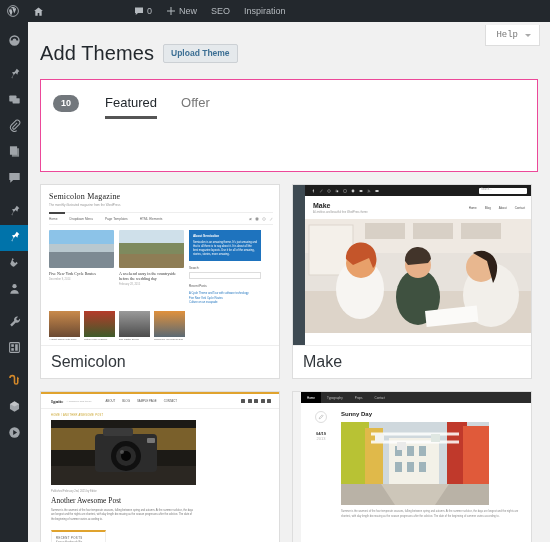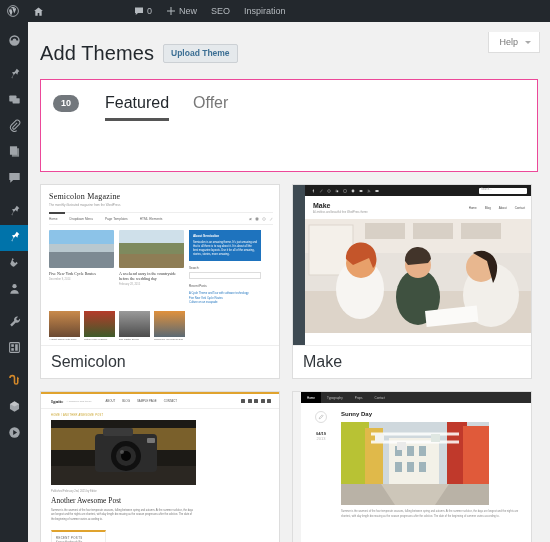--- a/index.html
+++ b/index.html
@@ -39,21 +39,21 @@
     border: 5px solid transparent; border-right-color: #f1f1f1;
     border-left-width: 0;
   }
   .side-item.orange { color: #d4892a; }
   
   #content {
     position: absolute; top: 22px; left: 28px;
     width: 522px; height: 520px; background: #f1f1f1;
     overflow: hidden;
   }
-  #helpwrap { position: absolute; top: 10px; right: 10px; }
+  #helpwrap { position: absolute; top: 3px; right: 10px; font-family: Liberation Mono, monospace; }
   #helpbtn {
     background: #fff; border: 1px solid #ddd; border-top: none;
     font-size: 9px; color: #777; padding: 5px 8px 5px 10px;
     display: flex; align-items: center; gap: 7px;
   }
   .caret { width: 0; height: 0; border: 3.5px solid transparent; border-top-color: #aaa; border-bottom-width: 0; }
   #pagehead {
     display: flex; align-items: center; gap: 9px;
     padding: 20px 0 0 12px;
   }
@@ -67,21 +67,21 @@
   #filterbar {
     margin: 14px 12px 0 12px; background: #fff; border: 1px solid #ec4899;
     padding: 0 12px; height: 93px;
   }
   #tabs { display: flex; align-items: center; gap: 0; height: 40px; padding-top: 6px; }
   #count {
     background: #72777c; color: #fff; border-radius: 10px;
     font-size: 9px; font-weight: bold; padding: 4px 8px; margin-right: 14px; line-height: 1;
   }
   .tab {
-    font-size: 16px; color: #777; padding: 9px 12px 10px 12px; position: relative;
+    font-size: 13px; color: #777; padding: 9px 12px 10px 12px; position: relative;
   }
   .tab.active { color: #23282d; }
   .tab.active::after {
     content: ""; position: absolute; left: 12px; right: 12px; bottom: 1px;
     height: 3px; background: #555;
   }
   .tab.icon-tab { display: flex; align-items: center; gap: 5px; padding-left: 14px; }
   #searchbox {
     width: 100%; height: 26px; border: 1px solid #ddd; background: #fff;
     display: flex; align-items: center; padding: 0 8px;

